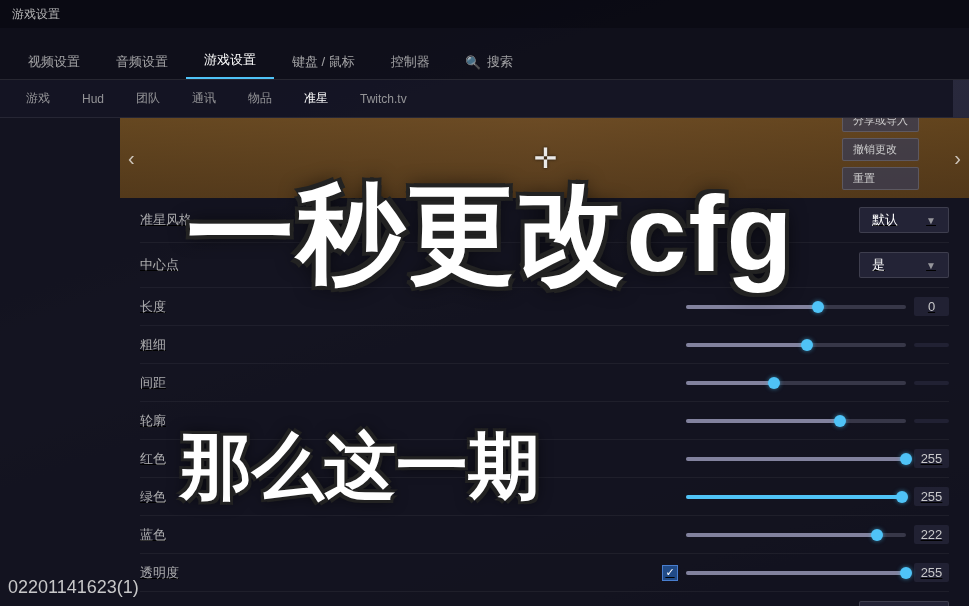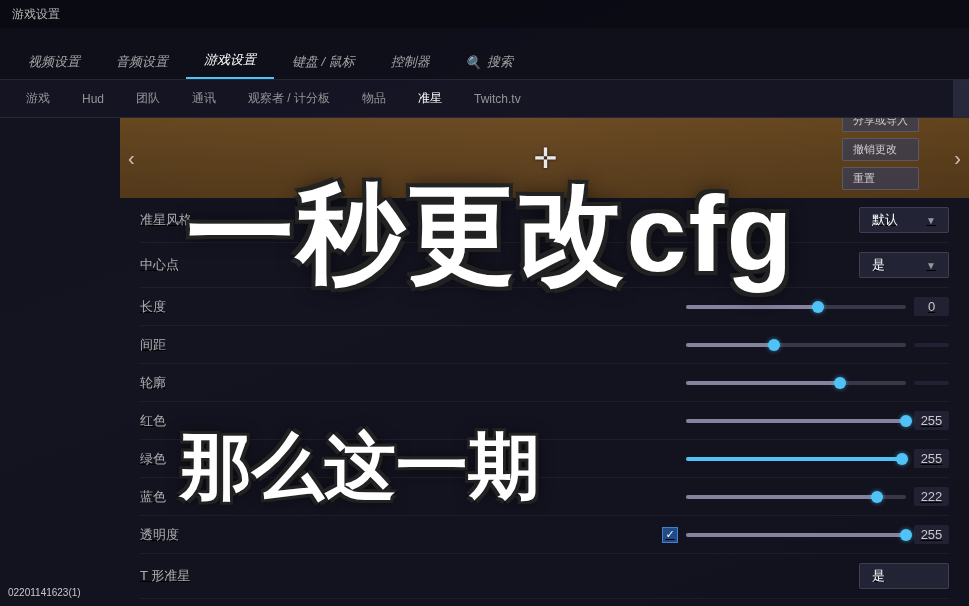--- a/index.html
+++ b/index.html
@@ -318,21 +318,21 @@
       pointer-events: none;
       line-height: 1;
     }
 
     
     .bottom-label {
       position: absolute;
       bottom: 8px;
       left: 8px;
       color: rgba(220,220,220,0.9);
-      font-size: 10px;
+      font-size: 18px;
       z-index: 10;
     }
 
     
     .title-bar {
       position: absolute;
       top: 0; left: 0; right: 0;
       height: 28px;
       background: rgba(10,10,18,0.95);
       display: flex;
@@ -342,21 +342,20 @@
     }
 
     .title-bar-text {
       color: rgba(200,200,200,0.9);
       font-size: 12px;
     }
 
     
     .top-nav {
       top: 28px;
-      font-style: italic;
     }
     .sub-nav {
       top: 80px;
     }
     .content-area {
       top: 118px;
     }
     .settings-body {
       top: 80px;
     }
@@ -383,21 +382,20 @@
     <span class="search-icon-sym">🔍</span>
     <span>搜索</span>
   </div>
 </div>
 
 <div class="sub-nav">
   <div class="sub-nav-item">游戏</div>
   <div class="sub-nav-item">Hud</div>
   <div class="sub-nav-item">团队</div>
   <div class="sub-nav-item">通讯</div>
-  <div class="sub-nav-item">观察者 / 计分板</div>
   <div class="sub-nav-item">物品</div>
   <div class="sub-nav-item active">准星</div>
   <div class="sub-nav-item">Twitch.tv</div>
 </div>
 
 <div class="content-area">
 
   <div class="crosshair-preview">
     <div class="crosshair-preview-bg">
       <span class="prev-arrow">‹</span>
@@ -437,20 +435,30 @@
       <span class="setting-label">长度</span>
       <div class="setting-control slider-container">
         <div class="slider-track">
           <div class="slider-fill" style="width:60%"></div>
           <div class="slider-thumb" style="left:60%"></div>
         </div>
         <span class="slider-value">0</span>
       </div>
     </div>
 
+    <div class="setting-row">
+      <span class="setting-label">粗细</span>
+      <div class="setting-control slider-container">
+        <div class="slider-track">
+          <div class="slider-fill" style="width:55%"></div>
+          <div class="slider-thumb" style="left:55%"></div>
+        </div>
+        <span class="slider-value"></span>
+      </div>
+    </div>
 
     <div class="setting-row">
       <span class="setting-label">间距</span>
       <div class="setting-control slider-container">
         <div class="slider-track">
           <div class="slider-fill" style="width:40%"></div>
           <div class="slider-thumb" style="left:40%"></div>
         </div>
         <span class="slider-value"></span>
       </div>

